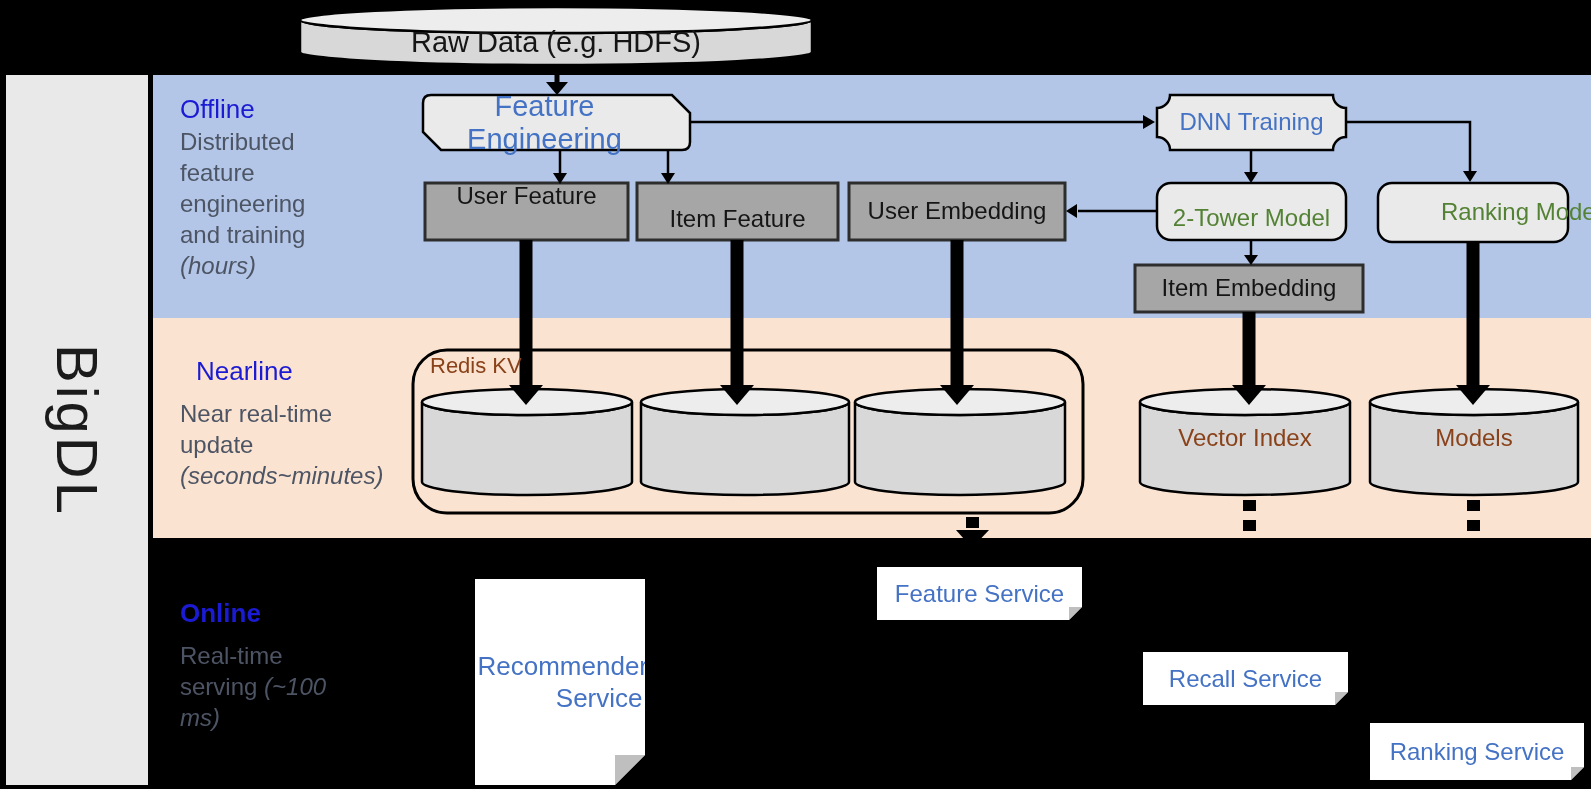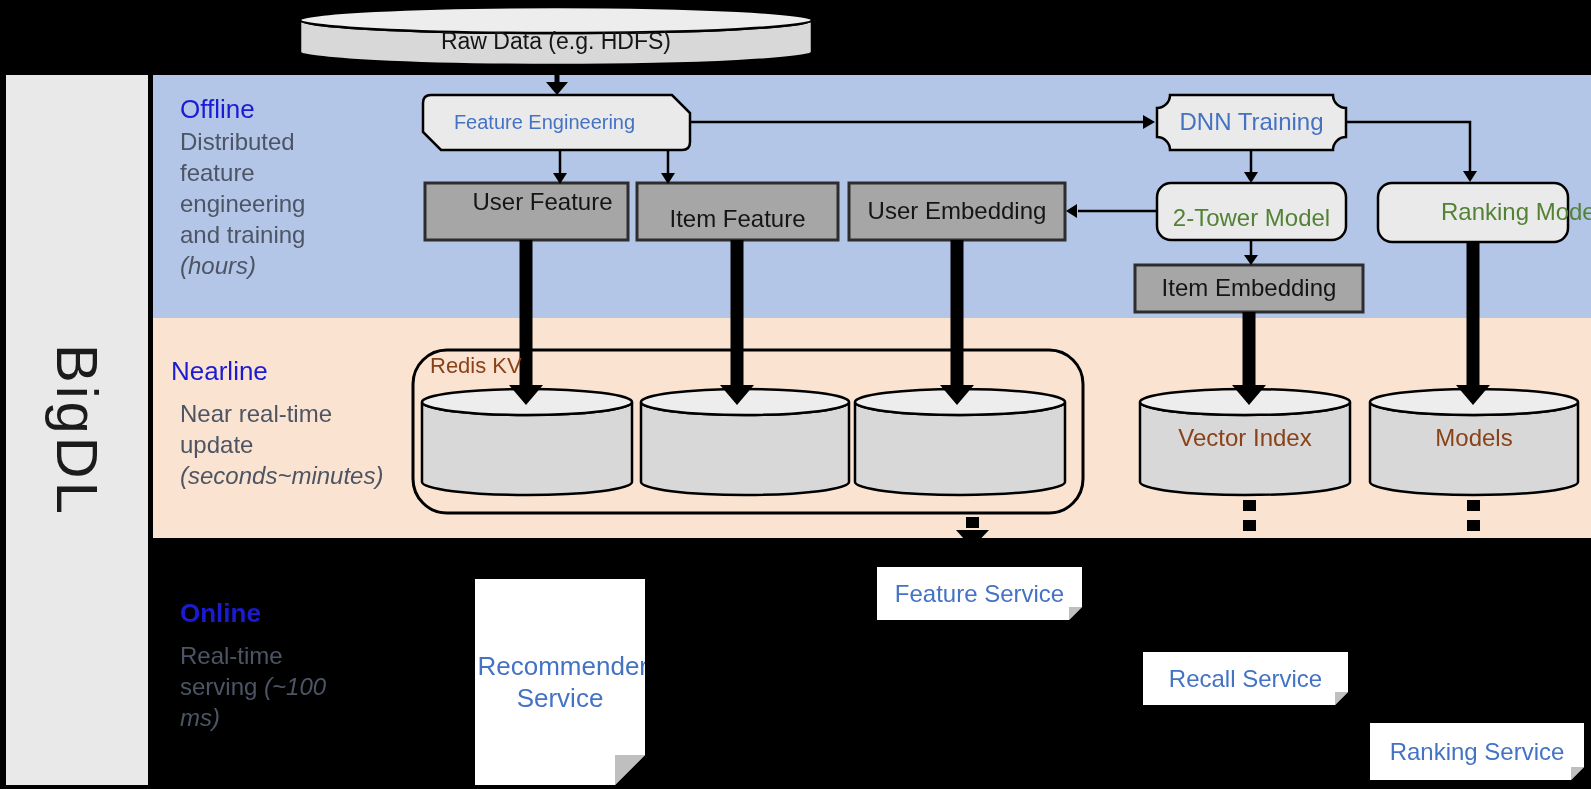--- a/index.html
+++ b/index.html
@@ -31,21 +31,21 @@
   .lbl{position:absolute;display:flex;align-items:center;justify-content:center;text-align:center;
        font-size:24px;color:var(--text-dark);line-height:1.12;}
   .t-blue{color:var(--accent-blue);}
   .t-green{color:var(--accent-green);}
   .t-brown{color:var(--accent-brown);}
   .sec-title{position:absolute;font-size:26px;color:var(--header-blue);}
   .sec-title.bold{font-weight:bold;}
   .sec-desc{position:absolute;font-size:24px;line-height:31px;color:var(--subtitle-gray);}
   .sec-desc i{font-style:italic;}
   .doc{position:absolute;background:#fff;display:flex;align-items:center;justify-content:center;
-       text-align:center;--fold:13px;
+       text-align:right;--fold:13px;
        clip-path:polygon(0 0,100% 0,100% calc(100% - var(--fold)),calc(100% - var(--fold)) 100%,0 100%);}
   .doc::after{content:"";position:absolute;right:0;bottom:0;width:var(--fold);height:var(--fold);
        background:var(--fold-gray);clip-path:polygon(0 0,100% 0,0 100%);}
   .doc-label{font-size:24px;color:var(--accent-blue);line-height:1.25;}
   .doc-label.big{font-size:26px;}
 </style>
 </head>
 <body>
 
 <div class="stage">
@@ -180,38 +180,38 @@
     <g>
       <rect class="hd" x="1243" y="500" width="13" height="11"></rect>
       <rect class="hd" x="1243" y="520" width="13" height="11"></rect>
     </g>
     <g>
       <rect class="hd" x="1467" y="500" width="13" height="11"></rect>
       <rect class="hd" x="1467" y="520" width="13" height="11"></rect>
     </g>
   </svg>
 
-  <div class="lbl" style="left:350px;top:26px;width:412px;height:32px;font-size:23px;">Raw Data (e.g. HDFS)</div>
+  <div class="lbl" style="left:350px;top:26px;width:412px;height:32px;font-size:29px;">Raw Data (e.g. HDFS)</div>
 
   <div class="sec-title" style="left:180px;top:94px;">Offline</div>
   <div class="sec-desc" style="left:180px;top:126px;width:172px;">
     <span>Distributed feature engineering and training</span>
     <i>(hours)</i>
   </div>
 
-  <div class="lbl t-blue" style="left:423px;top:95px;width:243px;height:55px;font-size:20px;">Feature Engineering</div>
+  <div class="lbl t-blue" style="left:423px;top:95px;width:243px;height:55px;font-size:29px;">Feature Engineering</div>
   <div class="lbl t-blue" style="left:1157px;top:95px;width:189px;height:55px;">DNN Training</div>
-  <div class="lbl" style="left:425px;top:174px;width:203px;height:57px;padding-left:16px;">User Feature</div>
+  <div class="lbl" style="left:425px;top:168px;width:203px;height:57px;">User Feature</div>
   <div class="lbl" style="left:637px;top:183px;width:201px;height:57px;margin-top:8px;">Item Feature</div>
   <div class="lbl" style="left:849px;top:183px;width:216px;height:57px;">User Embedding</div>
   <div class="lbl t-green" style="left:1157px;top:183px;width:189px;height:70px;">2-Tower Model</div>
   <div class="lbl t-green" style="left:1378px;top:183px;width:190px;height:59px;margin-left:48px;">Ranking Model</div>
   <div class="lbl" style="left:1135px;top:265px;width:228px;height:47px;">Item Embedding</div>
 
-  <div class="sec-title" style="left:171px;top:356px;">Nearline</div>
+  <div class="sec-title" style="left:196px;top:356px;">Nearline</div>
   <div class="sec-desc" style="left:180px;top:398px;width:200px;">
     <span>Near real-time update</span>
     <i>(seconds~minutes)</i>
   </div>
 
   <div class="sec-desc t-brown" style="left:430px;top:353px;font-size:22px;line-height:26px;color:var(--accent-brown);">Redis KV</div>
   <div class="lbl t-brown" style="left:1140px;top:420px;width:210px;height:36px;">Vector Index</div>
   <div class="lbl t-brown" style="left:1370px;top:420px;width:208px;height:36px;">Models</div>
 
   <div class="sec-title bold" style="left:180px;top:598px;">Online</div>

